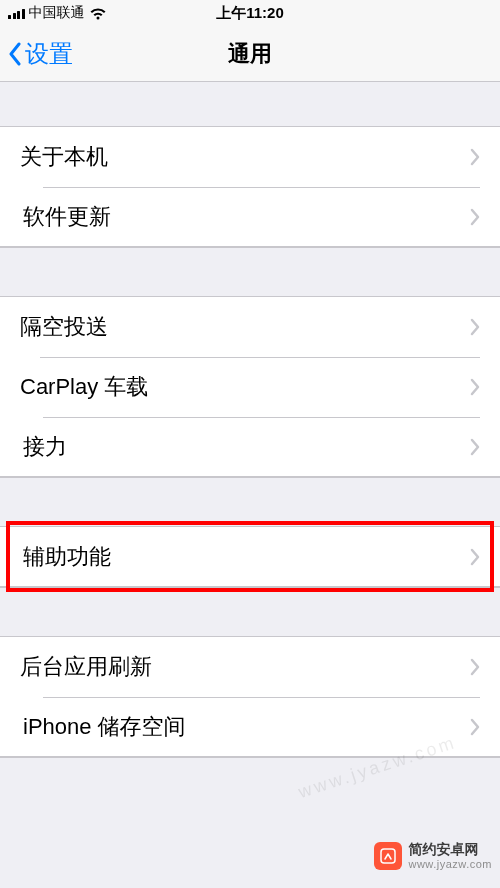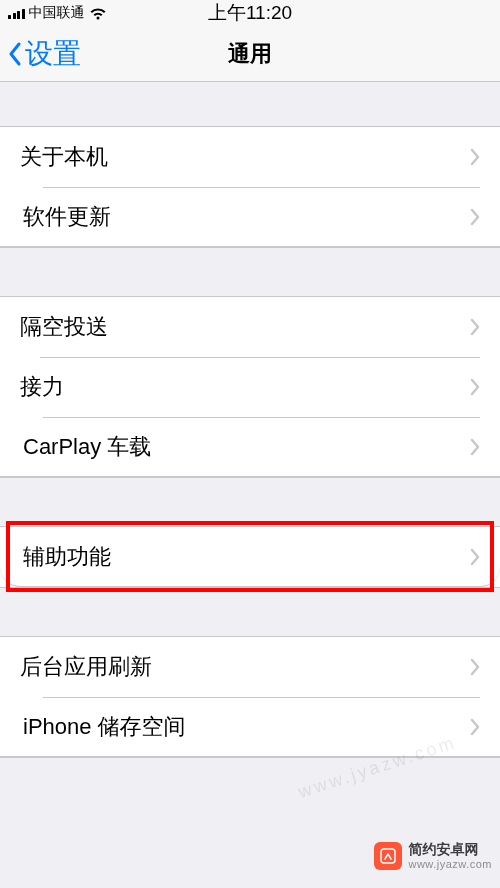--- a/index.html
+++ b/index.html
@@ -30,22 +30,22 @@
     }
     .status-left, .status-right {
       display: flex;
       align-items: center;
       gap: 4px;
     }
     .status-center {
       position: absolute;
       left: 50%;
       transform: translateX(-50%);
-      font-weight: 400;
-      font-size: 19px;
+      font-weight: 700;
+      font-size: 15px;
     }
     .signal-bars {
       display: flex;
       align-items: flex-end;
       gap: 1.5px;
       height: 12px;
     }
     .signal-bars span {
       width: 3px;
       background: #000;
@@ -92,21 +92,21 @@
       border-bottom: 1px solid #c8c7cc;
       display: flex;
       align-items: center;
       position: relative;
       padding: 0 8px;
     }
     .back-btn {
       display: flex;
       align-items: center;
       color: #007aff;
-      font-size: 28px;
+      font-size: 24px;
       gap: 3px;
     }
     .back-chevron {
       width: 14px;
       height: 24px;
     }
     .nav-title {
       position: absolute;
       left: 50%;
       transform: translateX(-50%);
@@ -183,21 +183,20 @@
       border: 4px solid #ff0000;
       left: 6px;
       right: 6px;
       top: -6px;
       bottom: -6px;
       pointer-events: none;
       z-index: 10;
     }
     .cell.highlighted {
       position: relative;
-      border-radius: 20px;
     }
 
     .watermark {
       position: absolute;
       right: 8px;
       bottom: 18px;
       display: flex;
       align-items: center;
       gap: 6px;
       opacity: 0.95;
@@ -298,29 +297,29 @@
   <div class="cell">
     <div class="cell-inner">
       <span class="cell-label">隔空投送</span>
       <svg class="chevron" viewBox="0 0 10 18">
           <path d="M2 2l6 7-6 7"></path>
         </svg>
     </div>
   </div>
   <div class="cell">
     <div class="cell-inner">
+      <span class="cell-label">CarPlay 车载</span>
+      <svg class="chevron" viewBox="0 0 10 18">
+          <path d="M2 2l6 7-6 7"></path>
+        </svg>
+    </div>
+  </div>
+  <div class="cell">
+    <div class="cell-inner">
       <span class="cell-label">接力</span>
-      <svg class="chevron" viewBox="0 0 10 18">
-          <path d="M2 2l6 7-6 7"></path>
-        </svg>
-    </div>
-  </div>
-  <div class="cell">
-    <div class="cell-inner">
-      <span class="cell-label">CarPlay 车载</span>
       <svg class="chevron" viewBox="0 0 10 18">
           <path d="M2 2l6 7-6 7"></path>
         </svg>
     </div>
   </div>
 </div>
 
 <div class="group-space-big"></div>
 
 <div class="group">

